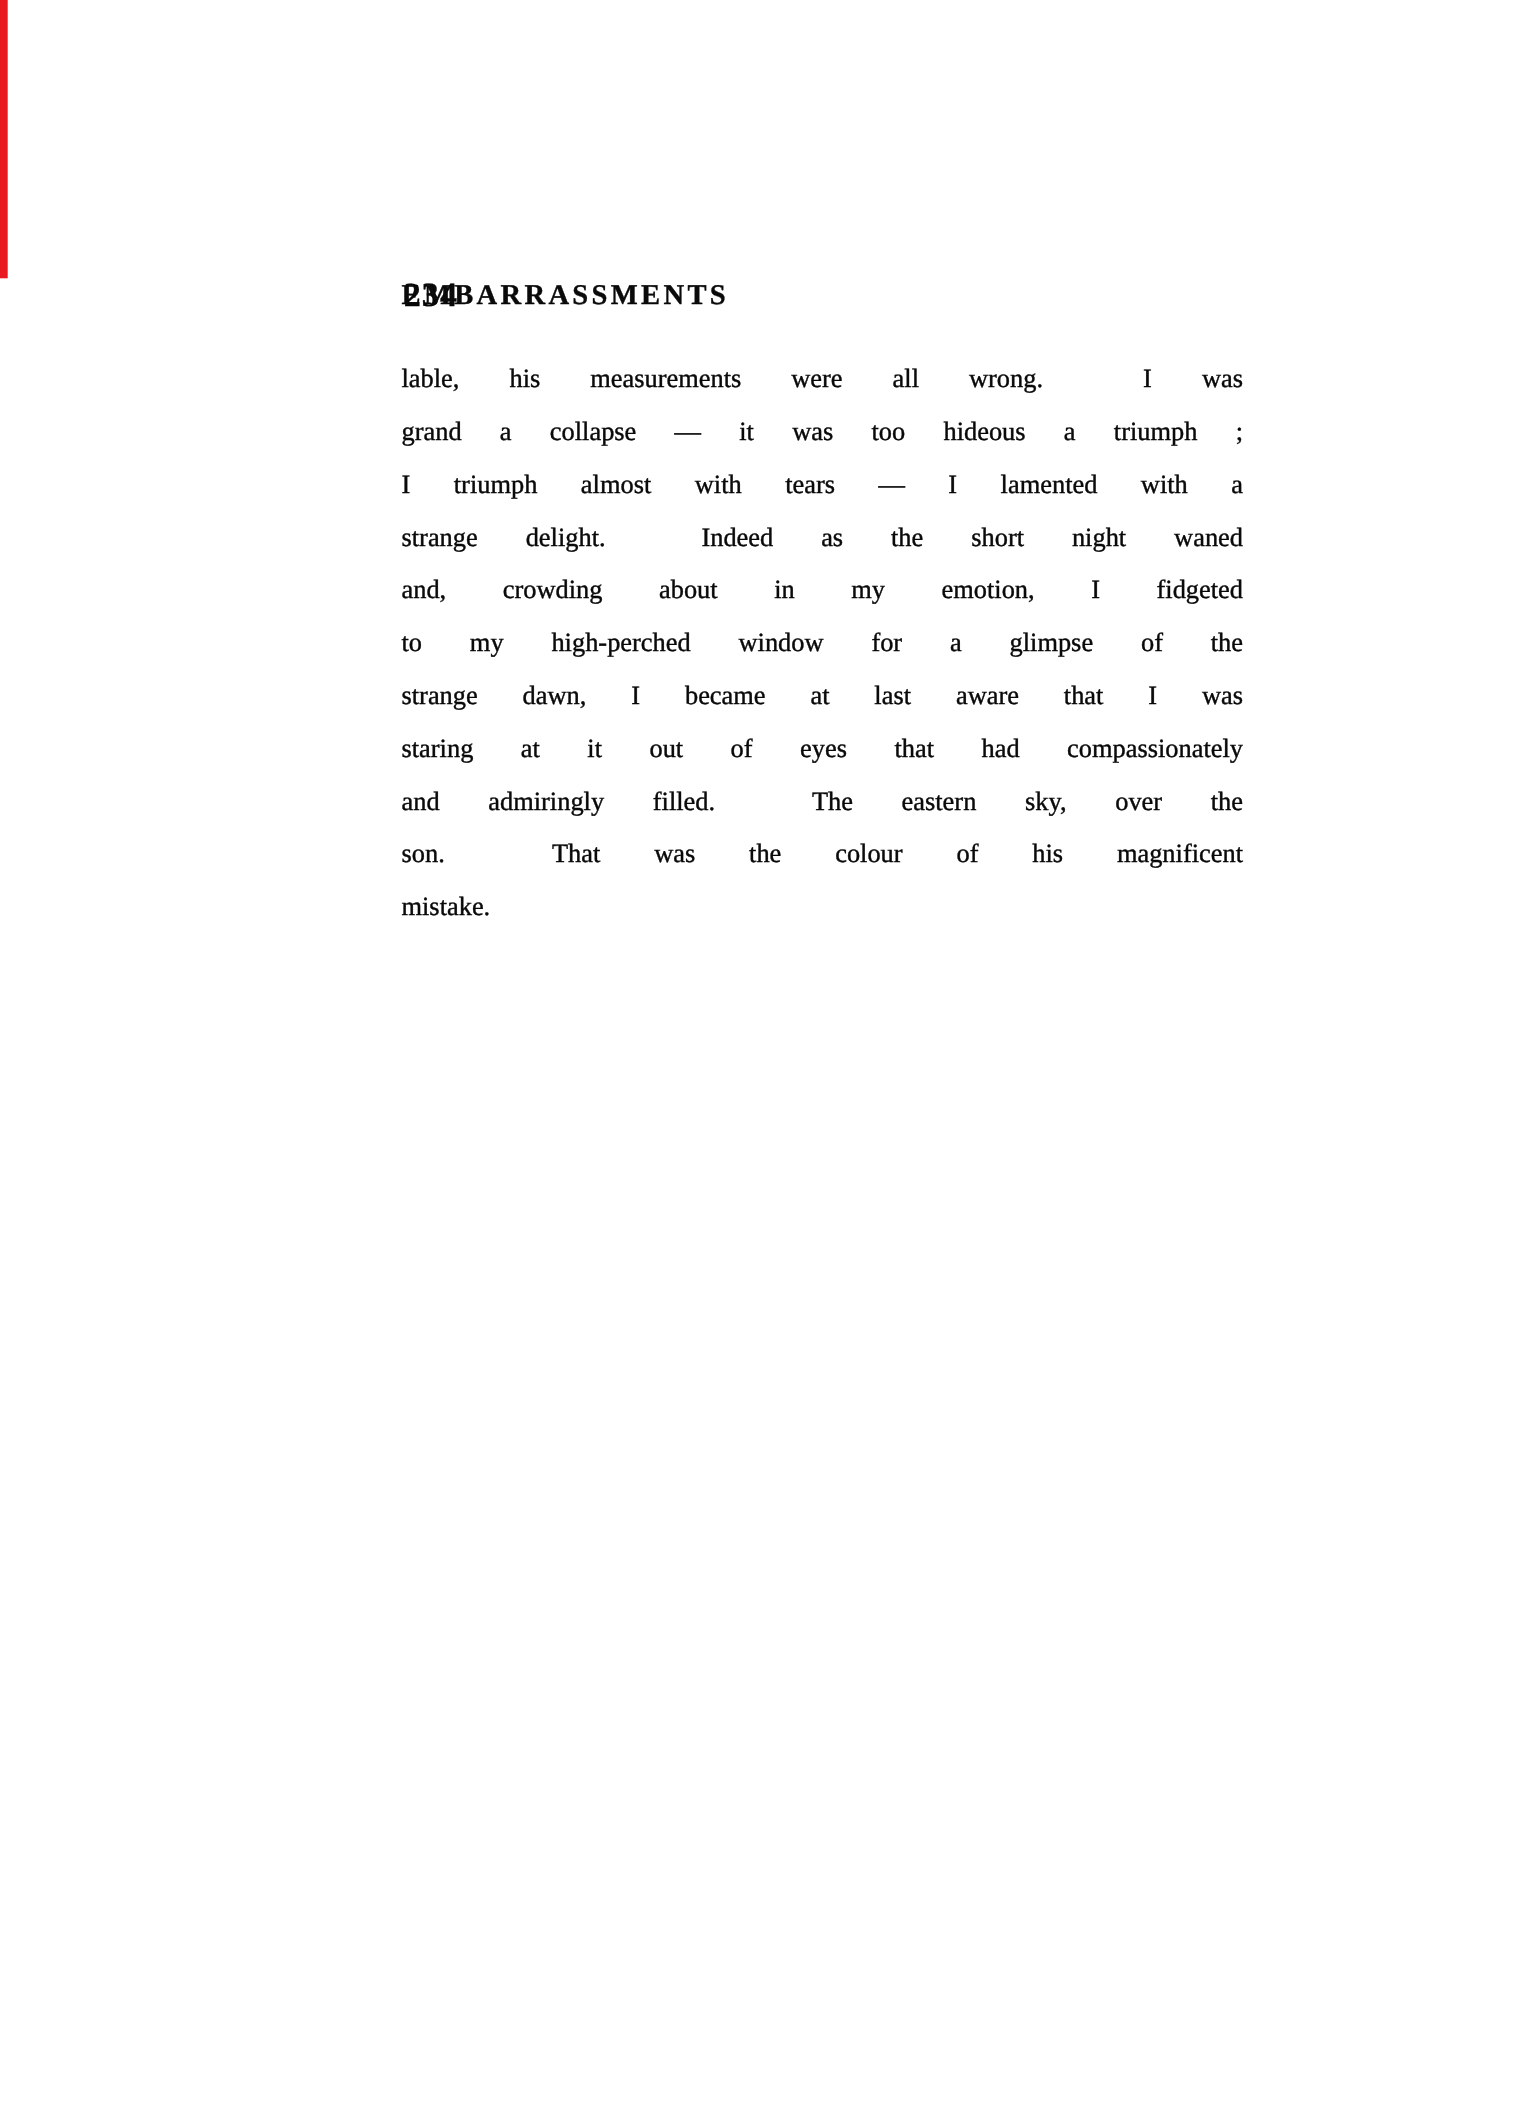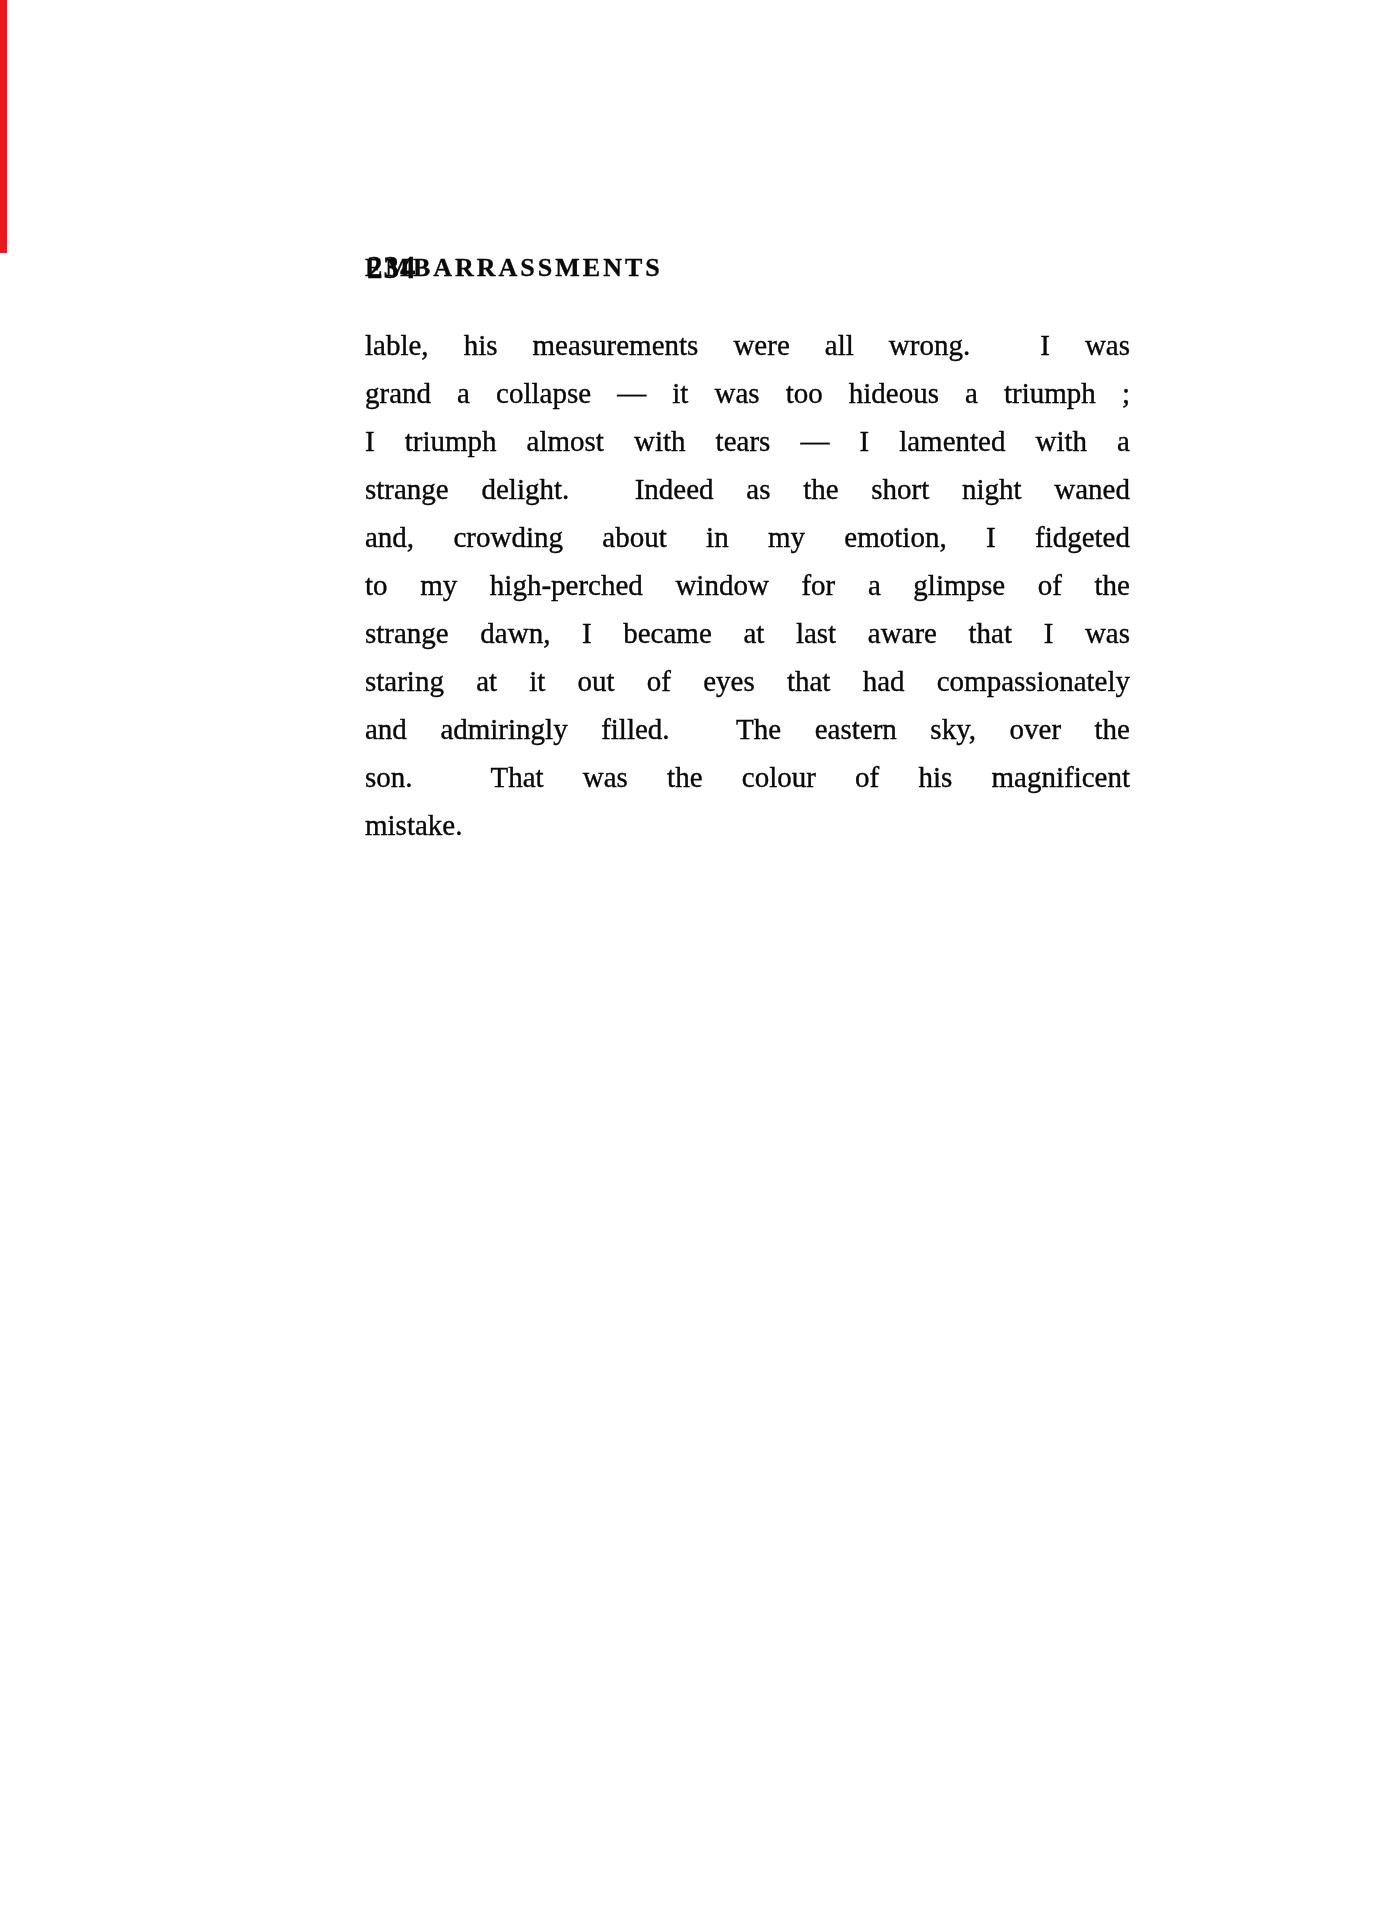--- a/index.html
+++ b/index.html
@@ -49,21 +49,21 @@
     letter-spacing: 3px;
     -webkit-text-stroke: 0.3px #000;
   }
   .body-text {
     position: absolute;
     left: 365px;
     top: 321px;
     width: 765px;
   }
   .text-line {
-    font-size: 29px;
+    font-size: 24px;
     line-height: 48px;
     text-align: justify;
     text-align-last: justify;
     white-space: normal;
     -webkit-text-stroke: 0.35px #000;
   }
   .text-line.last {
     text-align-last: left;
   }
 </style>

